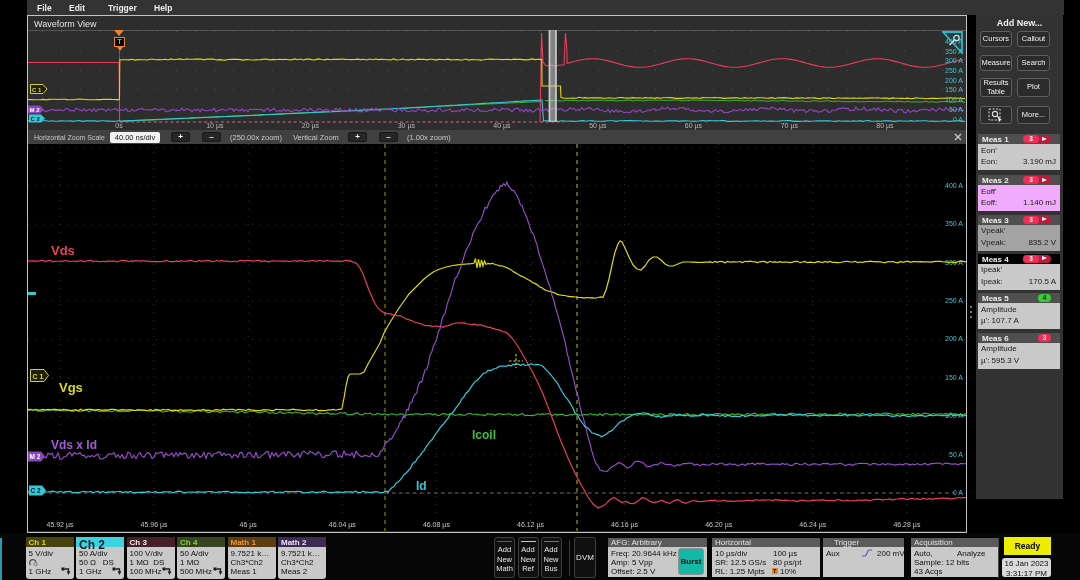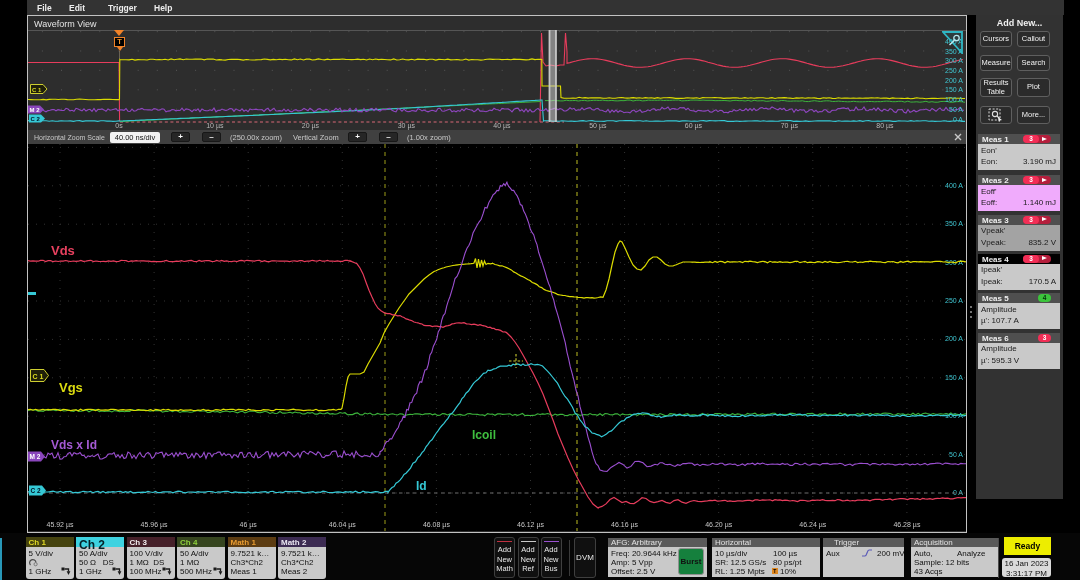--- a/index.html
+++ b/index.html
@@ -412,21 +412,21 @@
     <div class="txt" style="left:0;top:7px;width:19px;text-align:center;font-size:7.5px;line-height:9.5px;color:#e8e8e8">Add<br>New<br>Bus</div>
   </div>
 <div class="abs" style="left:569px;top:540px;width:1px;height:36px;background:#3a3a3a"></div>
 <div class="abs" style="left:574px;top:537px;width:22px;height:41px;background:#101010;border:1px solid #3f3f3f;border-radius:3px;color:#e8e8e8;font-size:8px;text-align:center;line-height:39px">DVM</div>
 
 <div class="abs" style="left:608px;top:538px;width:99px;height:39px;background:#c9c9c9">
   <div class="abs" style="left:0;top:0;width:99px;height:9px;background:#5a5a5a;color:#e2e2e2;font-size:8px;line-height:9px;padding-left:3px">AFG: Arbitrary</div>
   <div class="txt" style="left:3px;top:10.5px;font-size:8px;color:#111">Freq: 20.9644 kHz</div>
   <div class="txt" style="left:3px;top:19.5px;font-size:8px;color:#111">Amp: 5 Vpp</div>
   <div class="txt" style="left:3px;top:28.5px;font-size:8px;color:#111">Offset: 2.5 V</div>
-  <div class="abs" style="left:70px;top:9.5px;width:26px;height:27px;background:#15803d;border:1px solid #909090;border-radius:3px;color:#111;font-size:8px;font-weight:bold;text-align:center;line-height:26px">Burst</div>
+  <div class="abs" style="left:70px;top:9.5px;width:26px;height:27px;background:#14b8a6;border:1px solid #909090;border-radius:3px;color:#111;font-size:8px;font-weight:bold;text-align:center;line-height:26px">Burst</div>
 </div>
 
 <div class="abs" style="left:712px;top:538px;width:108px;height:39px;background:#c9c9c9">
   <div class="abs" style="left:0;top:0;width:108px;height:9px;background:#5a5a5a;color:#e2e2e2;font-size:8px;line-height:9px;padding-left:3px">Horizontal</div>
   <div class="txt" style="left:3px;top:10.5px;font-size:8px;color:#111">10 µs/div</div>
   <div class="txt" style="left:61px;top:10.5px;font-size:8px;color:#111">100 µs</div>
   <div class="txt" style="left:3px;top:19.5px;font-size:8px;color:#111">SR: 12.5 GS/s</div>
   <div class="txt" style="left:61px;top:19.5px;font-size:8px;color:#111">80 ps/pt</div>
   <div class="txt" style="left:3px;top:28.5px;font-size:8px;color:#111">RL: 1.25 Mpts</div>
   <div class="abs" style="left:60px;top:30px;width:5.5px;height:6px;background:#e08820;color:#000;font-size:5px;font-weight:bold;text-align:center;line-height:6px">T</div>

